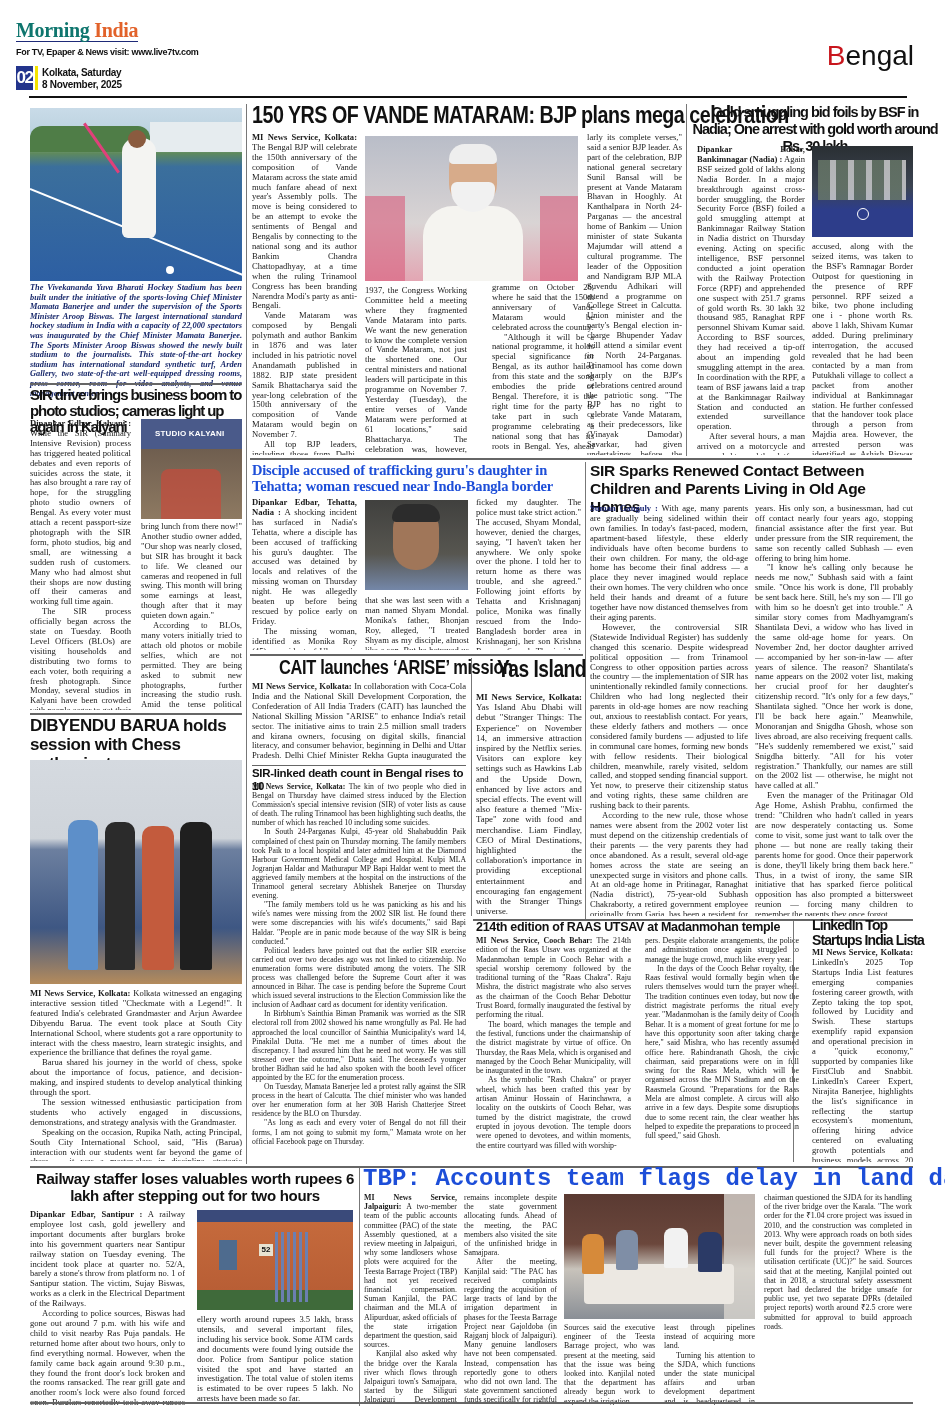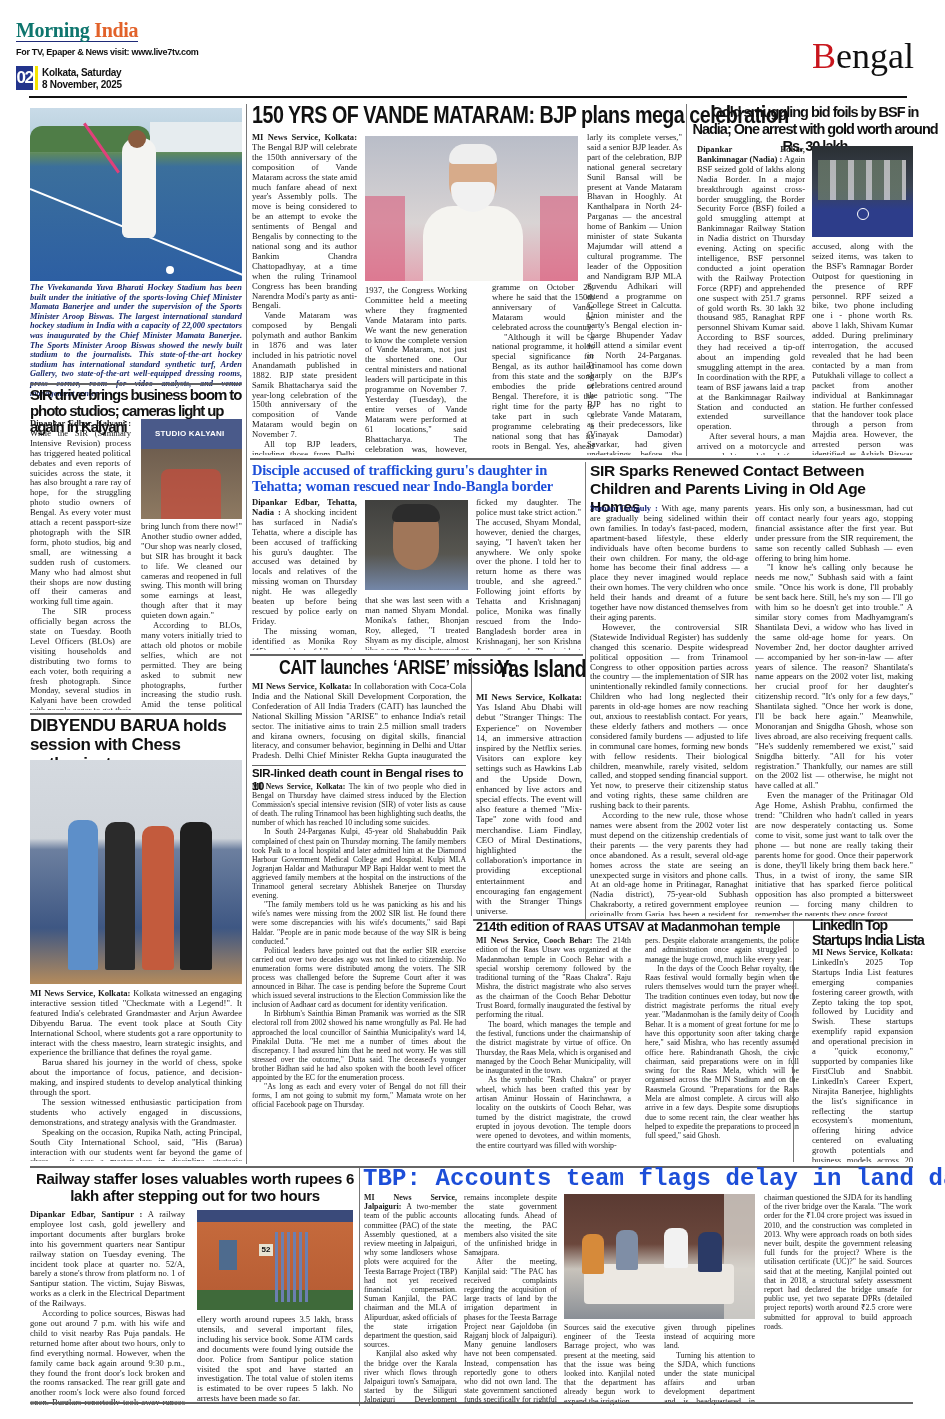--- a/index.html
+++ b/index.html
@@ -23,21 +23,21 @@
 <div class="abs" style="left:16px;top:16px;width:912px;height:80px;">
   <div class="abs" style="left:0;top:4px;font-family:'Liberation Serif',serif;font-weight:bold;font-size:20px;letter-spacing:-0.3px;border-bottom:1.5px solid #1e2a78;padding-bottom:1px;line-height:20px;">
     <span style="color:#0f766e;">Morning</span>
     <span style="color:#e2622a;">India</span>
   </div>
   <div class="abs" style="left:0;top:31px;font-family:'Liberation Sans',sans-serif;font-weight:bold;font-size:9px;letter-spacing:-0.3px;">For TV, Epaper &amp; News visit: www.live7tv.com</div>
   <div class="abs" style="left:0;top:50px;width:17px;height:24px;background:#23348c;color:#fff;font-family:'Liberation Sans',sans-serif;font-weight:bold;font-size:17px;line-height:24px;text-align:center;letter-spacing:-1.5px;">02</div>
   <div class="abs" style="left:19px;top:50px;width:3px;height:24px;background:#f5e400;"></div>
   <div class="abs" style="left:26px;top:51px;font-family:'Liberation Sans',sans-serif;font-weight:bold;font-size:10px;letter-spacing:-0.3px;">Kolkata, Saturday</div>
   <div class="abs" style="left:26px;top:63px;font-family:'Liberation Sans',sans-serif;font-weight:bold;font-size:10px;letter-spacing:-0.3px;">8 November, 2025</div>
-  <div class="abs" style="right:14px;top:22px;font-family:Liberation Serif, serif;font-size:36px;line-height:36px;color:#111;">
+  <div class="abs" style="right:14px;top:22px;font-family:Liberation Sans, sans-serif;font-size:28px;line-height:36px;color:#111;">
     <span style="color:#c8161d;">B</span><span>engal</span>
   </div>
 </div>
 <div class="rule-h" style="left:29px;top:96px;width:878px;height:1.5px;background:#111;"></div>
 
 <div class="photo" style="left:30px;top:108px;width:212px;height:173px;background:linear-gradient(180deg,#c9dbe8 0%,#b6cfdc 20%,#5f8a5c 26%,#3b6f9c 34%,#2d5fa3 100%);">
   <div class="abs" style="left:120px;top:14px;width:92px;height:30px;background:#e6ecef;"></div>
   <div class="abs" style="left:0;top:18px;width:120px;height:26px;background:#4f7d47;border-radius:12px 12px 0 0;"></div>
   <div class="abs" style="left:0;top:80px;width:240px;height:2px;background:#fff;transform:rotate(22deg);transform-origin:left;"></div>
   <div class="abs" style="left:92px;top:30px;width:34px;height:100px;background:#f4f4f2;border-radius:14px 14px 6px 6px;"></div>
@@ -156,20 +156,21 @@
 <div class="rule-v" style="left:471px;top:658px;height:258px;"></div>
 <div class="rule-h" style="left:252px;top:765px;width:214px;height:1px;"></div>
 
 <div class="abs hl-sans" style="left:252px;top:767px;width:216px;font-size:11.5px;letter-spacing:-0.3px;">SIR-linked death count in Bengal rises to 10</div>
 <div class="abs body-text" style="left:252px;top:782px;width:214px;height:380px;font-size:7.7px;line-height:9.1px;">
   <p><span class="byline">MI News Service, Kolkata:</span> <span>The kin of two people who died in Bengal on Thursday have claimed stress induced by the Election Commission's special intensive revision (SIR) of voter lists as cause of death. The ruling Trinamool has been highlighting such deaths, the number of which has reached 10 including some suicides.</span></p>
   <p>In South 24-Parganas Kulpi, 45-year old Shahabuddin Paik complained of chest pain on Thursday morning. The family members took Paik to a local hospital and later admitted him at the Diamond Harbour Government Medical College and Hospital. Kulpi MLA Jogranjan Haldar and Mathurapur MP Bapi Haldar went to meet the aggrieved family members at the hospital on the instructions of the Trinamool general secretary Abhishek Banerjee on Thursday evening.</p>
   <p>"The family members told us he was panicking as his and his wife's names were missing from the 2002 SIR list. He found there were some discrepancies with his wife's documents," said Bapi Haldar. "People are in panic mode because of the way SIR is being conducted."</p>
   <p>Political leaders have pointed out that the earlier SIR exercise carried out over two decades ago was not linked to citizenship. No enumeration forms were distributed among the voters. The SIR process was challenged before the Supreme Court after it was announced in Bihar. The case is pending before the Supreme Court which issued several instructions to the Election Commission like the inclusion of Aadhaar card as document for identity verification.</p>
   <p>In Birbhum's Sainthia Biman Pramanik was worried as the SIR electoral roll from 2002 showed his name wrongfully as Pal. He had approached the local councillor of Sainthia Municipality's ward 14, Pinakilal Dutta. "He met me a number of times about the discrepancy. I had assured him that he need not worry. He was still stressed over the outcome," Dutta said. The deceased's younger brother Bidhan said he had also spoken with the booth level officer appointed by the EC for the enumeration process.</p>
+  <p>On Tuesday, Mamata Banerjee led a protest rally against the SIR process in the heart of Calcutta. The chief minister who was handed over her enumeration form at her 30B Harish Chatterjee Street residence by the BLO on Thursday.</p>
   <p>"As long as each and every voter of Bengal do not fill their forms, I am not going to submit my form," Mamata wrote on her official Facebook page on Thursday.</p>
 </div>
 
 <div class="abs hl-condensed" style="left:497px;top:656px;font-size:24px;transform:scaleX(0.8);letter-spacing:-0.6px;">Yas Island</div>
 <div class="abs body-text" style="left:476px;top:692px;width:106px;height:224px;font-size:8.8px;line-height:10.2px;">
   <p style="text-indent:0"><span class="byline">MI News Service, Kolkata:</span> <span>Yas Island Abu Dhabi will debut "Stranger Things: The Experience" on November 14, an immersive attraction inspired by the Netflix series. Visitors can explore key settings such as Hawkins Lab and the Upside Down, enhanced by live actors and special effects. The event will also feature a themed "Mix-Tape" zone with food and merchandise. Liam Findlay, CEO of Miral Destinations, highlighted the collaboration's importance in providing exceptional entertainment and encouraging fan engagement with the Stranger Things universe.</span></p>
 </div>
 <div class="rule-h" style="left:473px;top:919px;width:440px;height:1.5px;"></div>
 
 <div class="abs hl-sans" style="left:476px;top:921px;width:310px;font-size:12.5px;letter-spacing:-0.3px;">214th edition of RAAS UTSAV at Madanmohan temple</div>
@@ -220,19 +221,19 @@
   <div class="abs" style="left:20px;top:70px;width:150px;height:40px;background:#ece8e2;border-radius:4px;"></div>
   <div class="abs" style="left:18px;top:40px;width:22px;height:40px;background:#d68a3a;border-radius:8px 8px 2px 2px;"></div>
   <div class="abs" style="left:52px;top:36px;width:22px;height:40px;background:#7f8ea6;border-radius:8px 8px 2px 2px;"></div>
   <div class="abs" style="left:100px;top:34px;width:24px;height:40px;background:#f2f2f2;border-radius:8px 8px 2px 2px;"></div>
   <div class="abs" style="left:134px;top:38px;width:24px;height:40px;background:#2b3a66;border-radius:8px 8px 2px 2px;"></div>
 </div>
 <div class="abs body-text" style="left:564px;top:1323px;width:91px;height:82px;font-size:7.9px;line-height:9.2px;">
   <p style="text-indent:0">Sources said the executive engineer of the Teesta Barrage project, who was present at the meeting, said that the issue was being looked into. Kanjilal noted that the department has already begun work to expand the irrigation</p>
 </div>
 <div class="abs body-text" style="left:664px;top:1323px;width:91px;height:82px;font-size:7.9px;line-height:9.2px;">
-  <p style="text-indent:0">given through pipelines instead of acquiring more land.</p>
+  <p style="text-indent:0">least through pipelines instead of acquiring more land.</p>
   <p>Turning his attention to the SJDA, which functions under the state municipal affairs and urban development department and is headquartered in Siliguri, the PAC</p>
 </div>
 <div class="abs body-text" style="left:764px;top:1193px;width:148px;height:212px;font-size:7.9px;line-height:9.2px;">
   <p style="text-indent:0">chairman questioned the SJDA for its handling of the river bridge over the Karala. "The work order for the ₹1.04 crore project was issued in 2010, and the construction was completed in 2013. Why were approach roads on both sides never built, despite the government releasing full funds for the project? Where is the utilisation certificate (UC)?" he said. Sources said that at the meeting, Kanjilal pointed out that in 2018, a structural safety assessment report had declared the bridge unsafe for public use, yet two separate DPRs (detailed project reports) worth around ₹2.5 crore were submitted for approval to build approach roads.</p>
 </div>
 <div class="rule-h" style="left:30px;top:1402px;width:883px;height:1.5px;"></div>
 
 </body></html>

